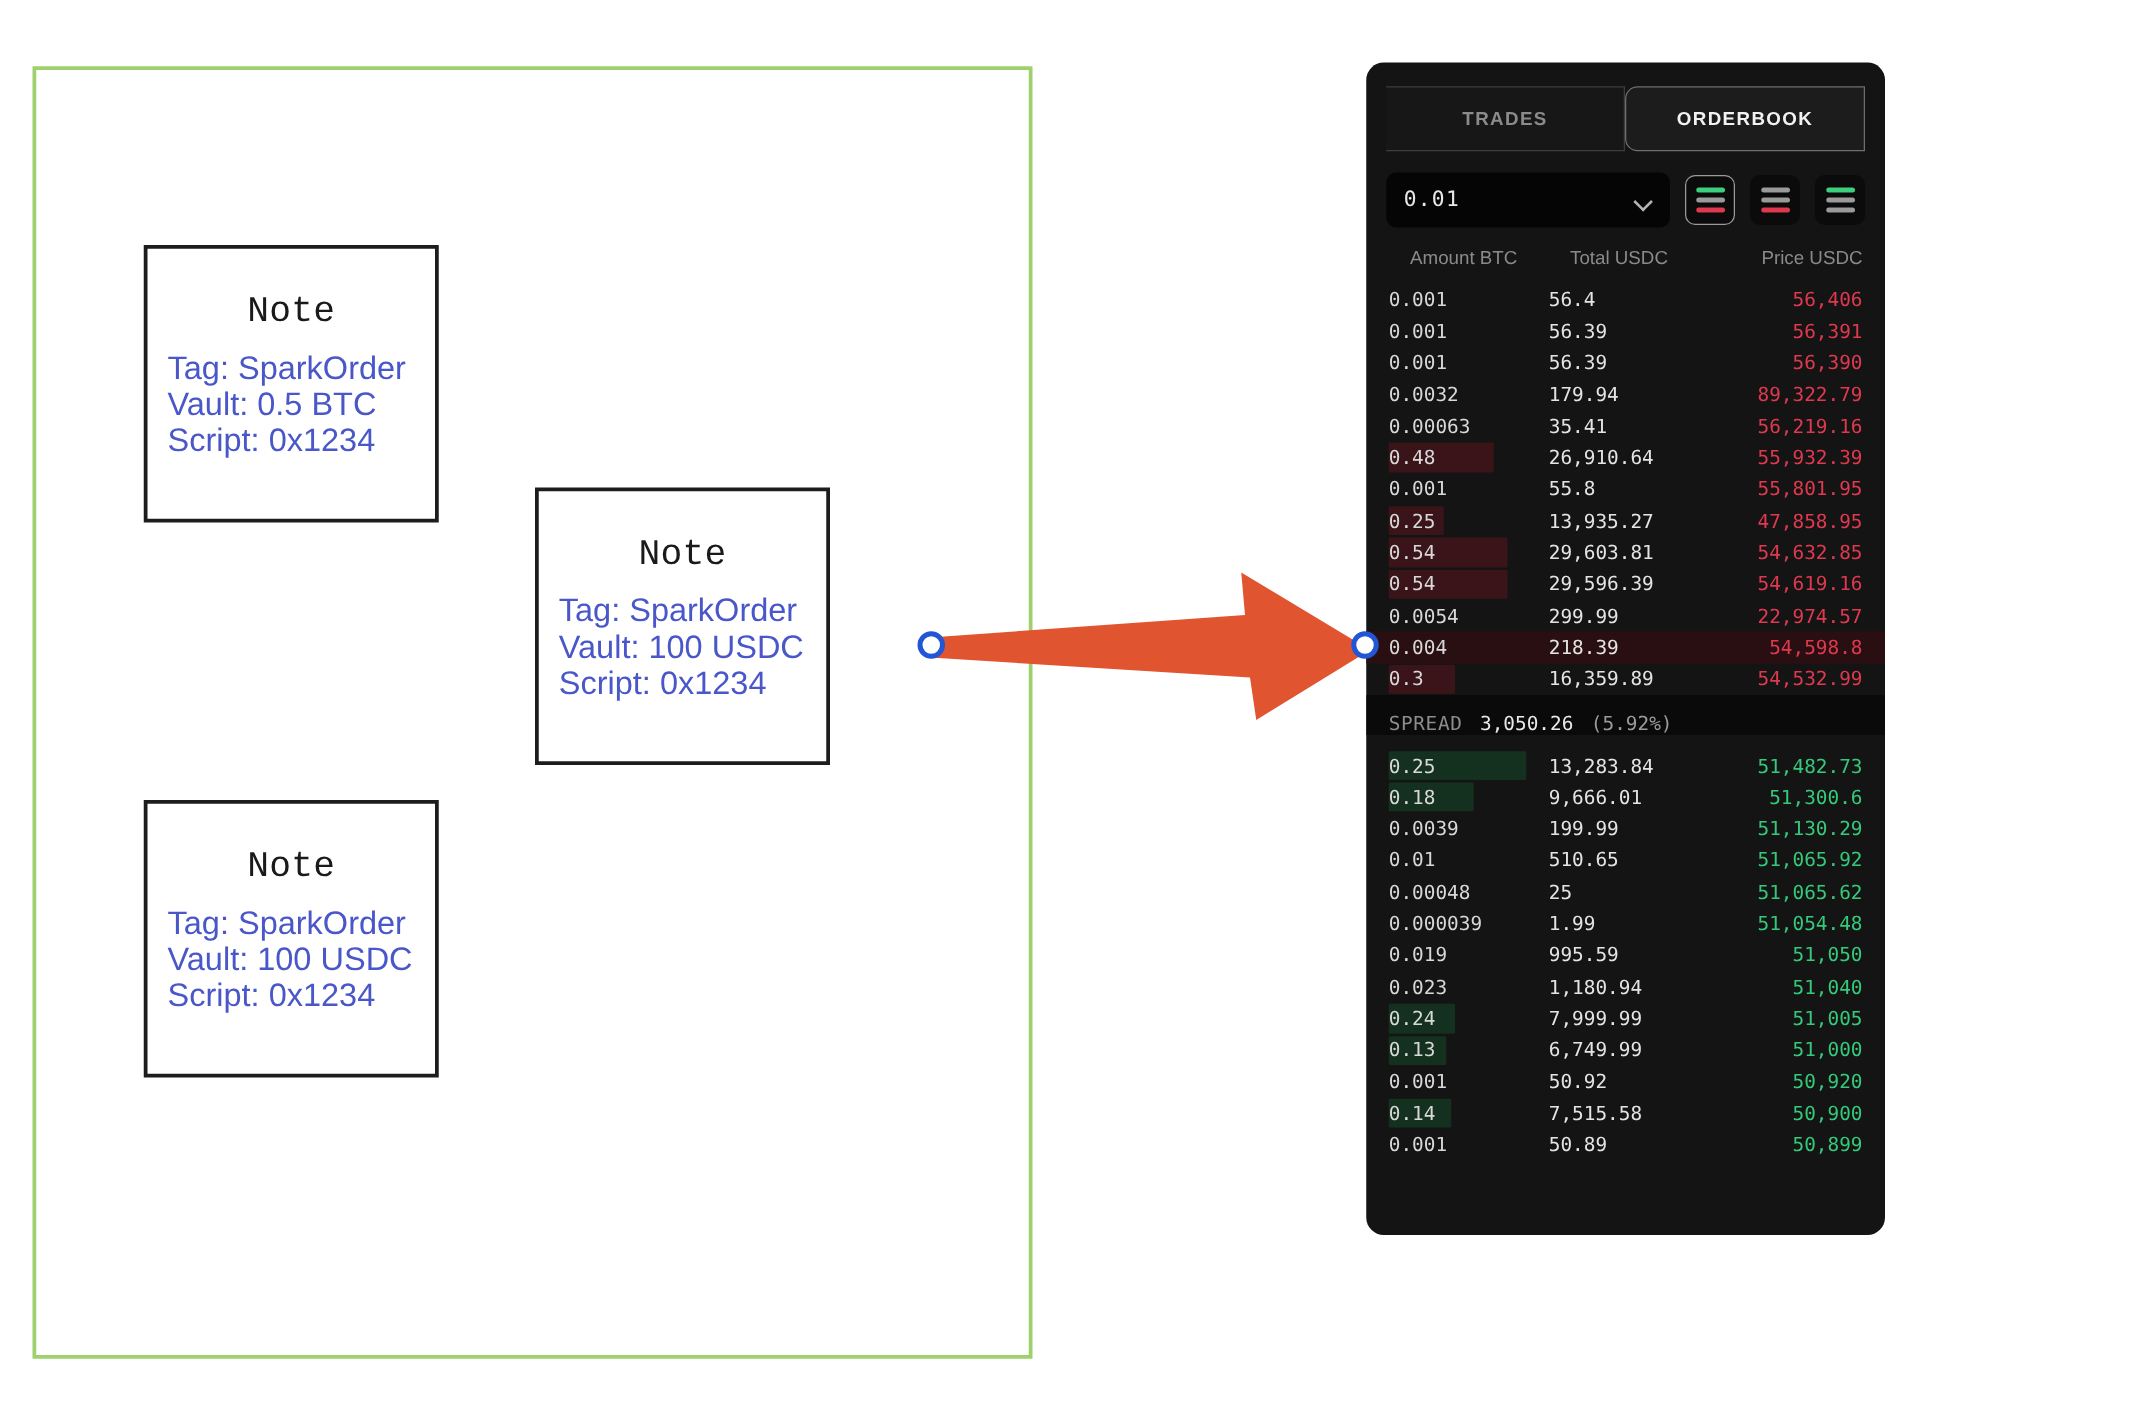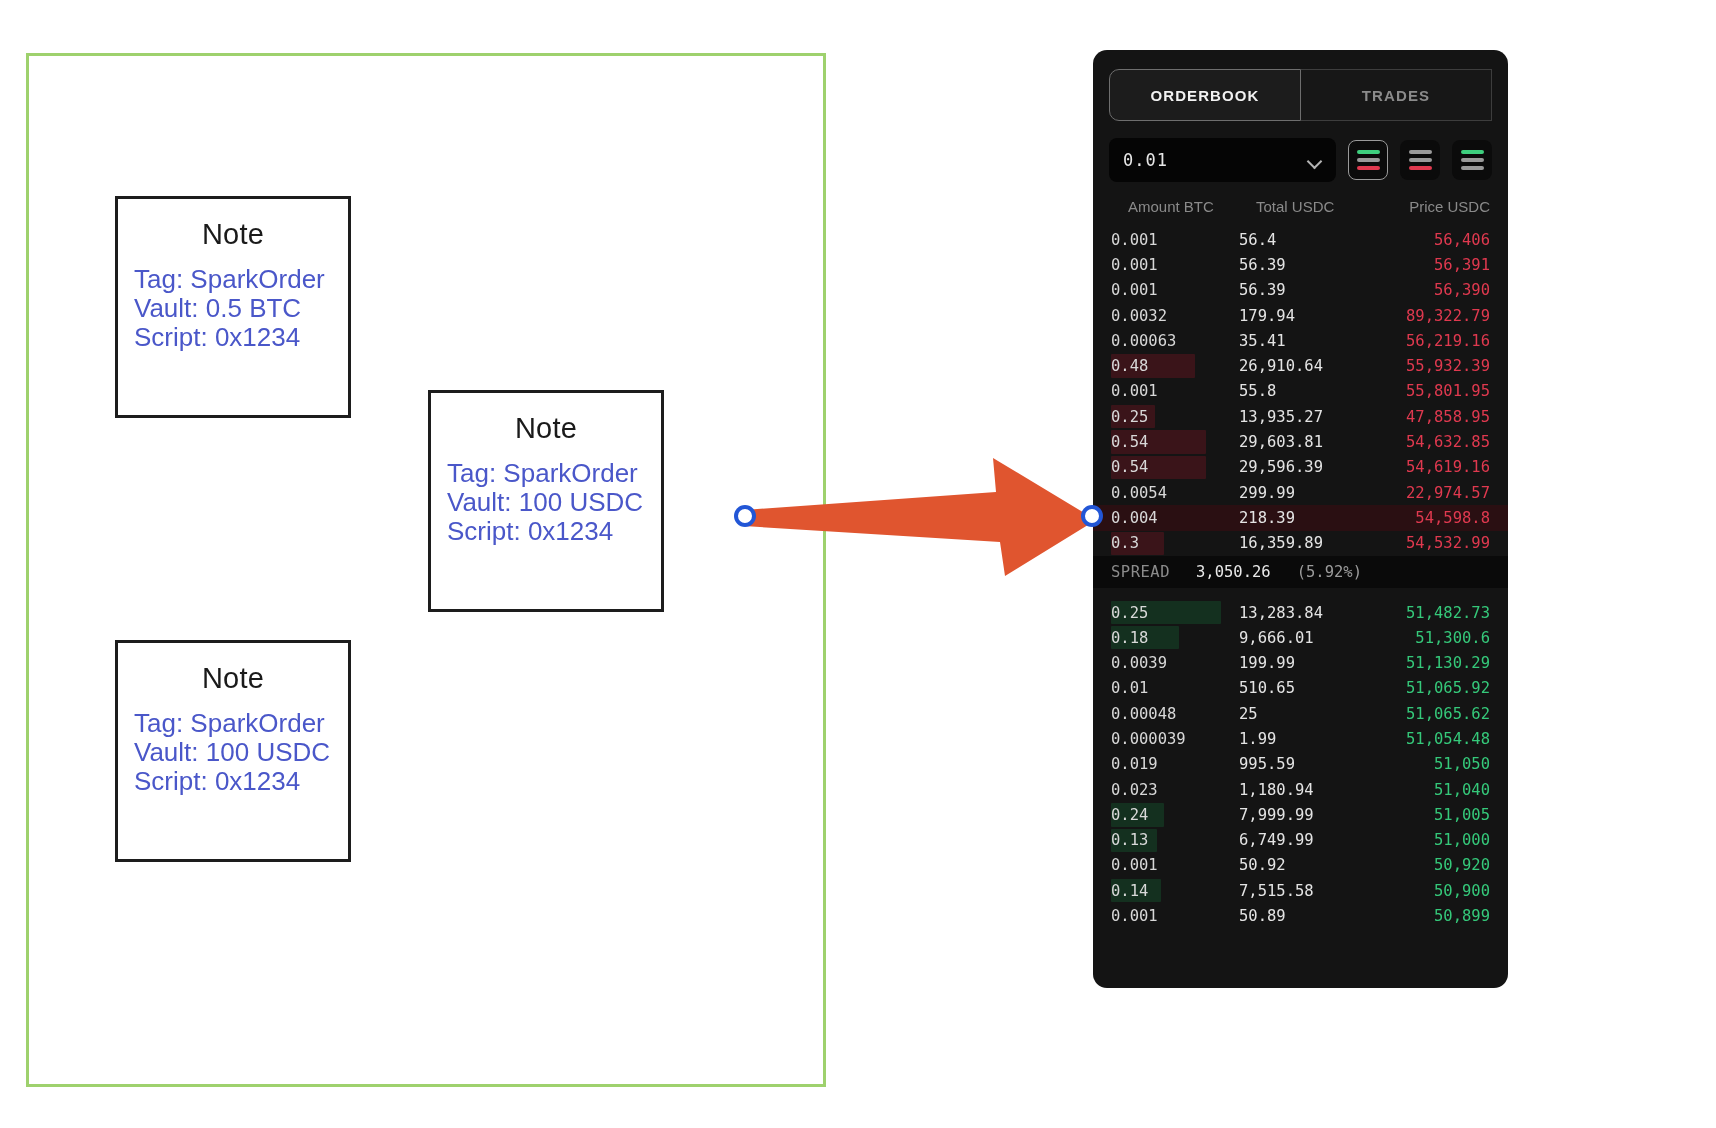--- a/index.html
+++ b/index.html
@@ -30,25 +30,25 @@
   .note-box {
     position: absolute;
     box-sizing: border-box;
     background: #ffffff;
     border: 3px solid #1d1d1d;
     display: flex;
     flex-direction: column;
     align-items: center;
   }
   .note-title {
-    font-family: Liberation Sans, sans-serif;
+    font-family: Liberation Mono, monospace;
     font-size: 29px;
     color: #1a1a1a;
     letter-spacing: 0.2px;
-    margin-top: 19px;
+    margin-top: 34px;
     margin-bottom: 14px;
     text-align: center;
     white-space: nowrap;
   }
   .note-lines {
     width: 100%;
     padding-left: 16px;
     box-sizing: border-box;
     color: #4a57c9;
     font-family: "Liberation Sans", sans-serif;
@@ -223,22 +223,22 @@
   .cell-price  { text-align: right; min-width: 120px; }
   .ob-row.ask .cell-price { color: #e0394f; }
   .ob-row.bid .cell-price { color: #35c97a; }
   .ob-row.ask .depth { background: #3a1419; }
   .ob-row.bid .depth { background: #14301f; }
   .ob-row.ask.row-hl { background: #2a0f12; }
 
   
   #ob-spread {
     display: flex;
-    align-items: center;
-    gap: 26px;
+    align-items: flex-end;
+    gap: 14px;
     height: 32px;
     padding: 0 18px;
     background: #0a0a0a;
     font-family: "DejaVu Sans Mono", monospace;
     font-size: 15.5px;
   }
   #ob-spread .lbl { color: #8c8c8c; letter-spacing: 0.5px; }
   #ob-spread .val { color: #e9e9e9; }
   #ob-spread .pct { color: #9b9b9b; }
 </style>
@@ -279,22 +279,22 @@
 <svg id="flow-arrow" viewBox="0 0 352 128">
   <polygon points="0,58 252,40 249,6 352,68 261,124 256,90 0,74" fill="#e0552f"></polygon>
 </svg>
 
 <div class="conn-handle" id="conn-handle-left"></div>
 <div class="conn-handle" id="conn-handle-right"></div>
 
 <div id="orderbook-panel">
 
   <div id="orderbook-tabs">
+    <div class="ob-tab inactive">TRADES</div>
     <div class="ob-tab active">ORDERBOOK</div>
-    <div class="ob-tab inactive">TRADES</div>
   </div>
 
   <div id="orderbook-controls">
     <div id="tick-select">
       <span>0.01</span>
       <span class="chev"></span>
     </div>
     <div class="view-btn selected">
       <span style="background:#3ecf7e"></span>
         <span style="background:#9a9a9a"></span>

